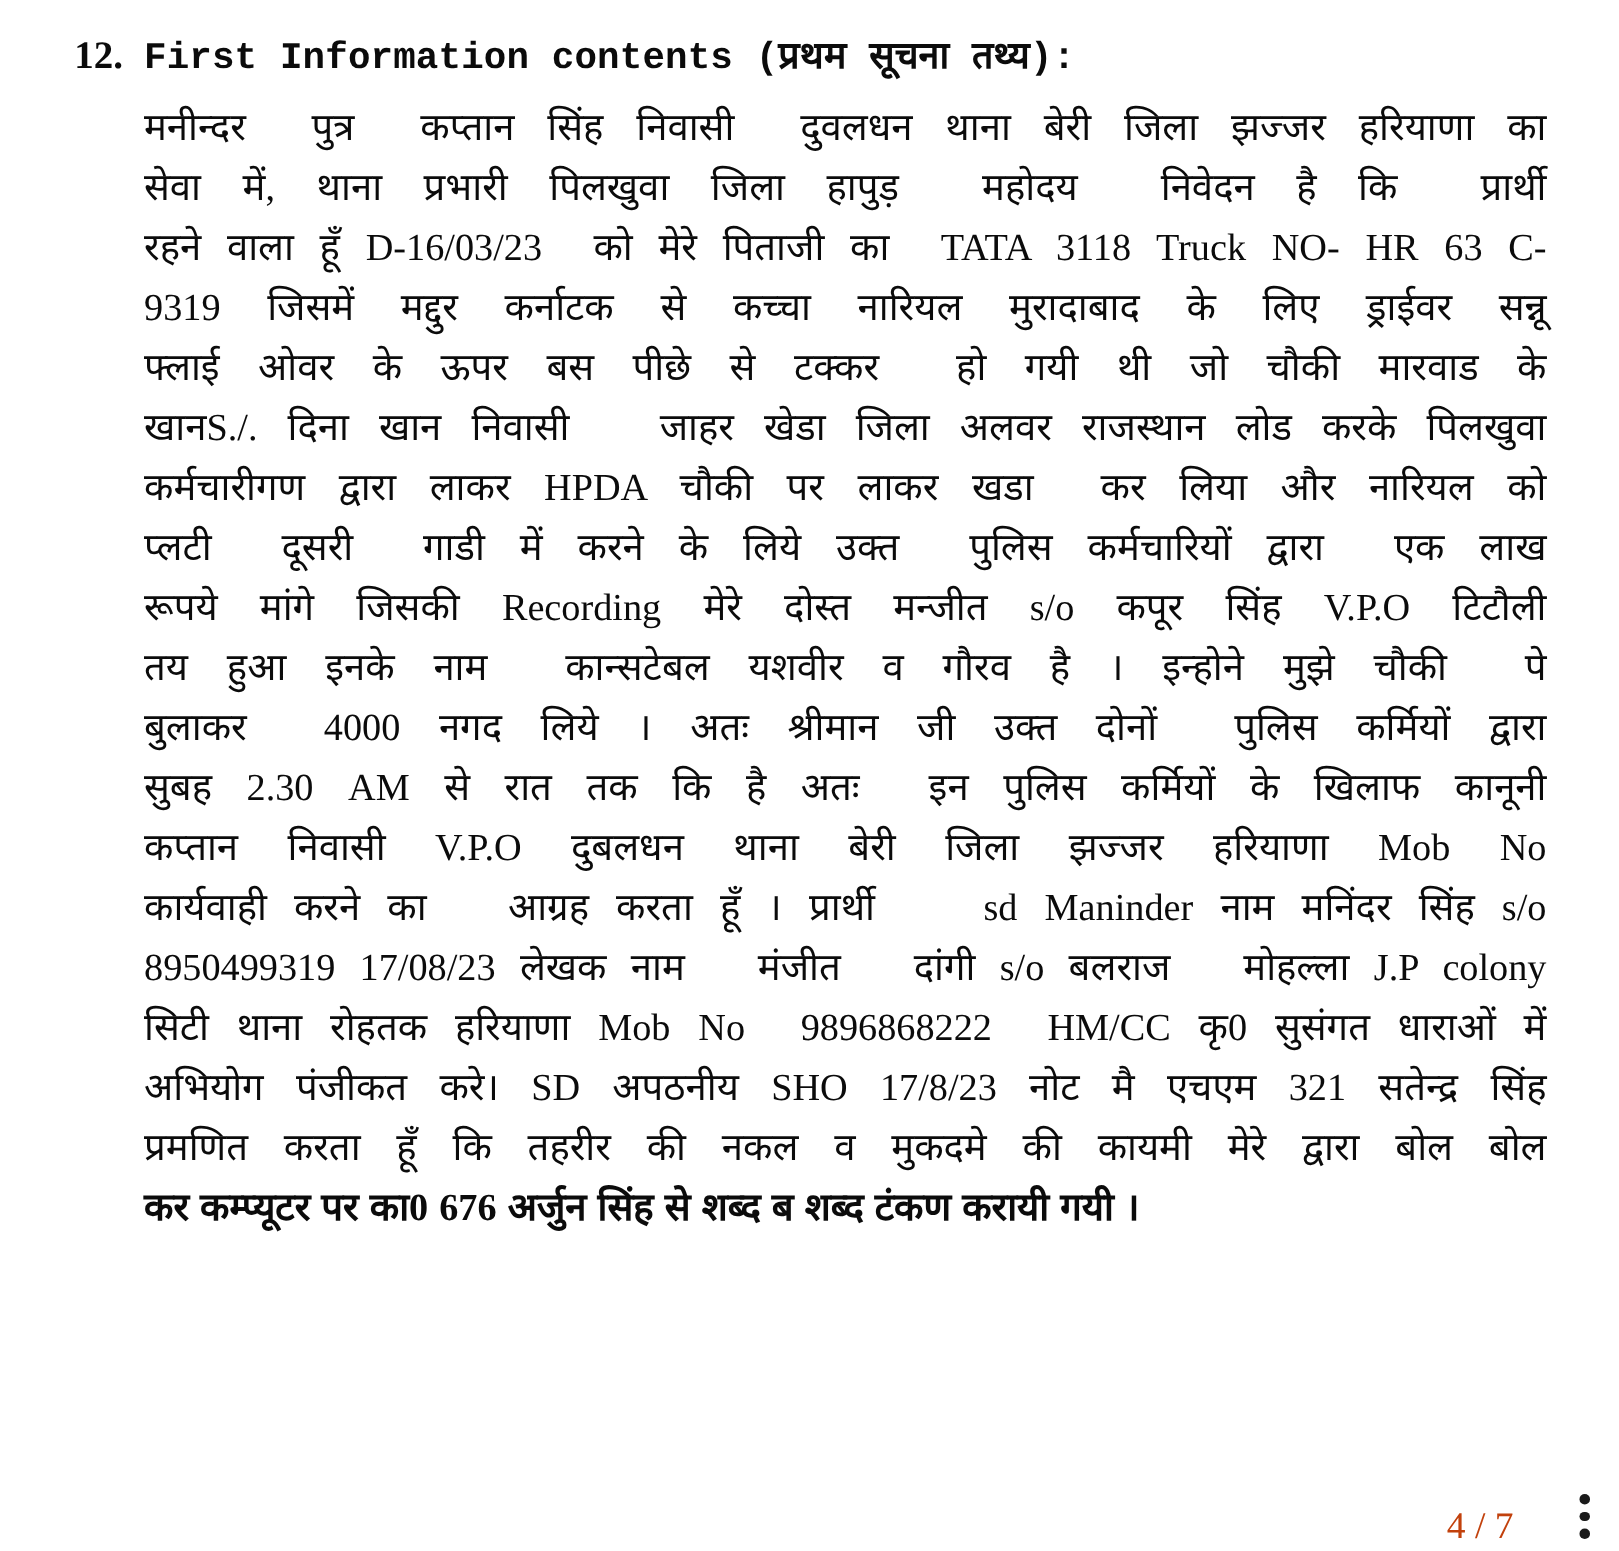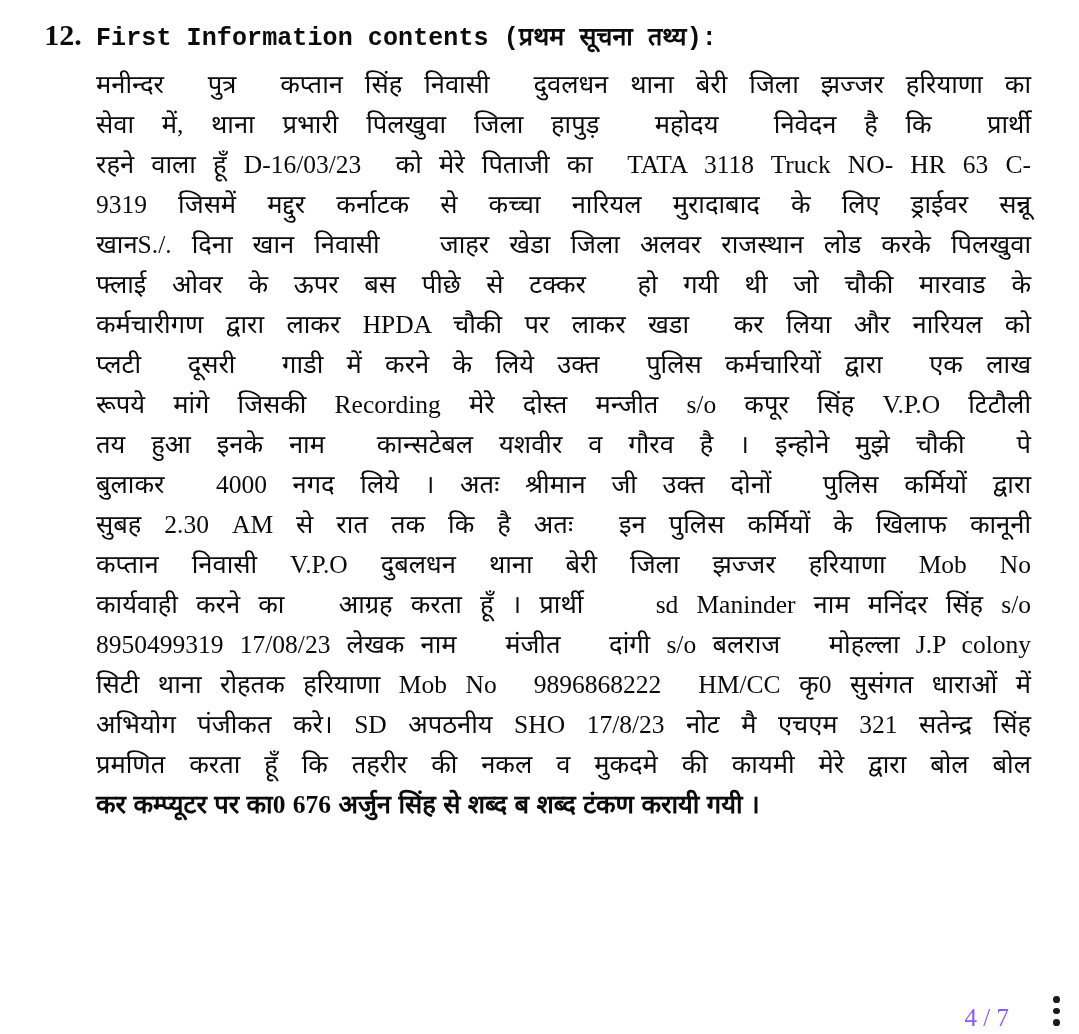--- a/index.html
+++ b/index.html
@@ -23,24 +23,24 @@
     padding: 18px 30px 0 44px;
   }
   .heading-row {
     display: flex;
     align-items: baseline;
     gap: 14px;
     margin-bottom: 12px;
   }
   .item-number {
     font-weight: bold;
-    font-size: 30px;
+    font-size: 26px;
     font-family: "Liberation Serif", serif;
     min-width: 38px;
-    text-align: center;
+    text-align: right;
   }
   .heading-text {
     font-weight: bold;
     font-size: 25px;
     font-family: Liberation Mono, monospace;
     letter-spacing: 0.1px;
   }
   .body-block {
     padding-left: 52px;
     padding-right: 18px;
@@ -64,21 +64,21 @@
     left: 0;
     right: 0;
     bottom: 0;
     height: 46px;
   }
   .page-indicator {
     position: absolute;
     right: 70px;
     bottom: 2px;
     font-size: 25px;
-    color: #8b5cf6;
+    color: #c2410c;
     font-family: "Liberation Serif", serif;
   }
   .dots-menu {
     position: absolute;
     right: 12px;
     bottom: 8px;
     width: 22px;
     height: 30px;
     display: flex;
     flex-direction: column;
@@ -102,22 +102,22 @@
   <div class="heading-row">
     <div class="item-number">12.</div>
     <div class="heading-text">First Information contents (प्रथम सूचना तथ्य):</div>
   </div>
 
   <div class="body-block">
     <p class="body-line">मनीन्दर  पुत्र  कप्तान सिंह निवासी  दुवलधन थाना बेरी जिला झज्जर हरियाणा का</p>
     <p class="body-line">सेवा में, थाना प्रभारी पिलखुवा जिला हापुड़  महोदय  निवेदन है कि  प्रार्थी</p>
     <p class="body-line">रहने वाला हूँ D-16/03/23  को मेरे पिताजी का  TATA 3118 Truck NO- HR 63 C-</p>
     <p class="body-line">9319 जिसमें मद्दुर कर्नाटक से कच्चा नारियल मुरादाबाद के लिए ड्राईवर सन्नू</p>
+    <p class="body-line">फ्लाई ओवर के ऊपर बस पीछे से टक्कर  हो गयी थी जो चौकी मारवाड के</p>
     <p class="body-line">खानS./. दिना खान निवासी   जाहर खेडा जिला अलवर राजस्थान लोड करके पिलखुवा</p>
-    <p class="body-line">फ्लाई ओवर के ऊपर बस पीछे से टक्कर  हो गयी थी जो चौकी मारवाड के</p>
     <p class="body-line">कर्मचारीगण द्वारा लाकर HPDA चौकी पर लाकर खडा  कर लिया और नारियल को</p>
     <p class="body-line">प्लटी  दूसरी  गाडी में करने के लिये उक्त  पुलिस कर्मचारियों द्वारा  एक लाख</p>
     <p class="body-line">रूपये मांगे जिसकी Recording मेरे दोस्त मन्जीत s/o कपूर सिंह V.P.O टिटौली</p>
     <p class="body-line">तय हुआ इनके नाम  कान्सटेबल यशवीर व गौरव है । इन्होने मुझे चौकी  पे</p>
     <p class="body-line">बुलाकर  4000 नगद लिये । अतः श्रीमान जी उक्त दोनों  पुलिस कर्मियों द्वारा</p>
     <p class="body-line">सुबह 2.30 AM से रात तक कि है अतः  इन पुलिस कर्मियों के खिलाफ कानूनी</p>
     <p class="body-line">कप्तान निवासी V.P.O दुबलधन थाना बेरी जिला झज्जर हरियाणा Mob No</p>
     <p class="body-line">कार्यवाही करने का   आग्रह करता हूँ । प्रार्थी    sd Maninder नाम मनिंदर सिंह s/o</p>
     <p class="body-line">8950499319 17/08/23 लेखक नाम   मंजीत   दांगी s/o बलराज   मोहल्ला J.P colony</p>
     <p class="body-line">सिटी थाना रोहतक हरियाणा Mob No  9896868222  HM/CC कृ0 सुसंगत धाराओं में</p>

